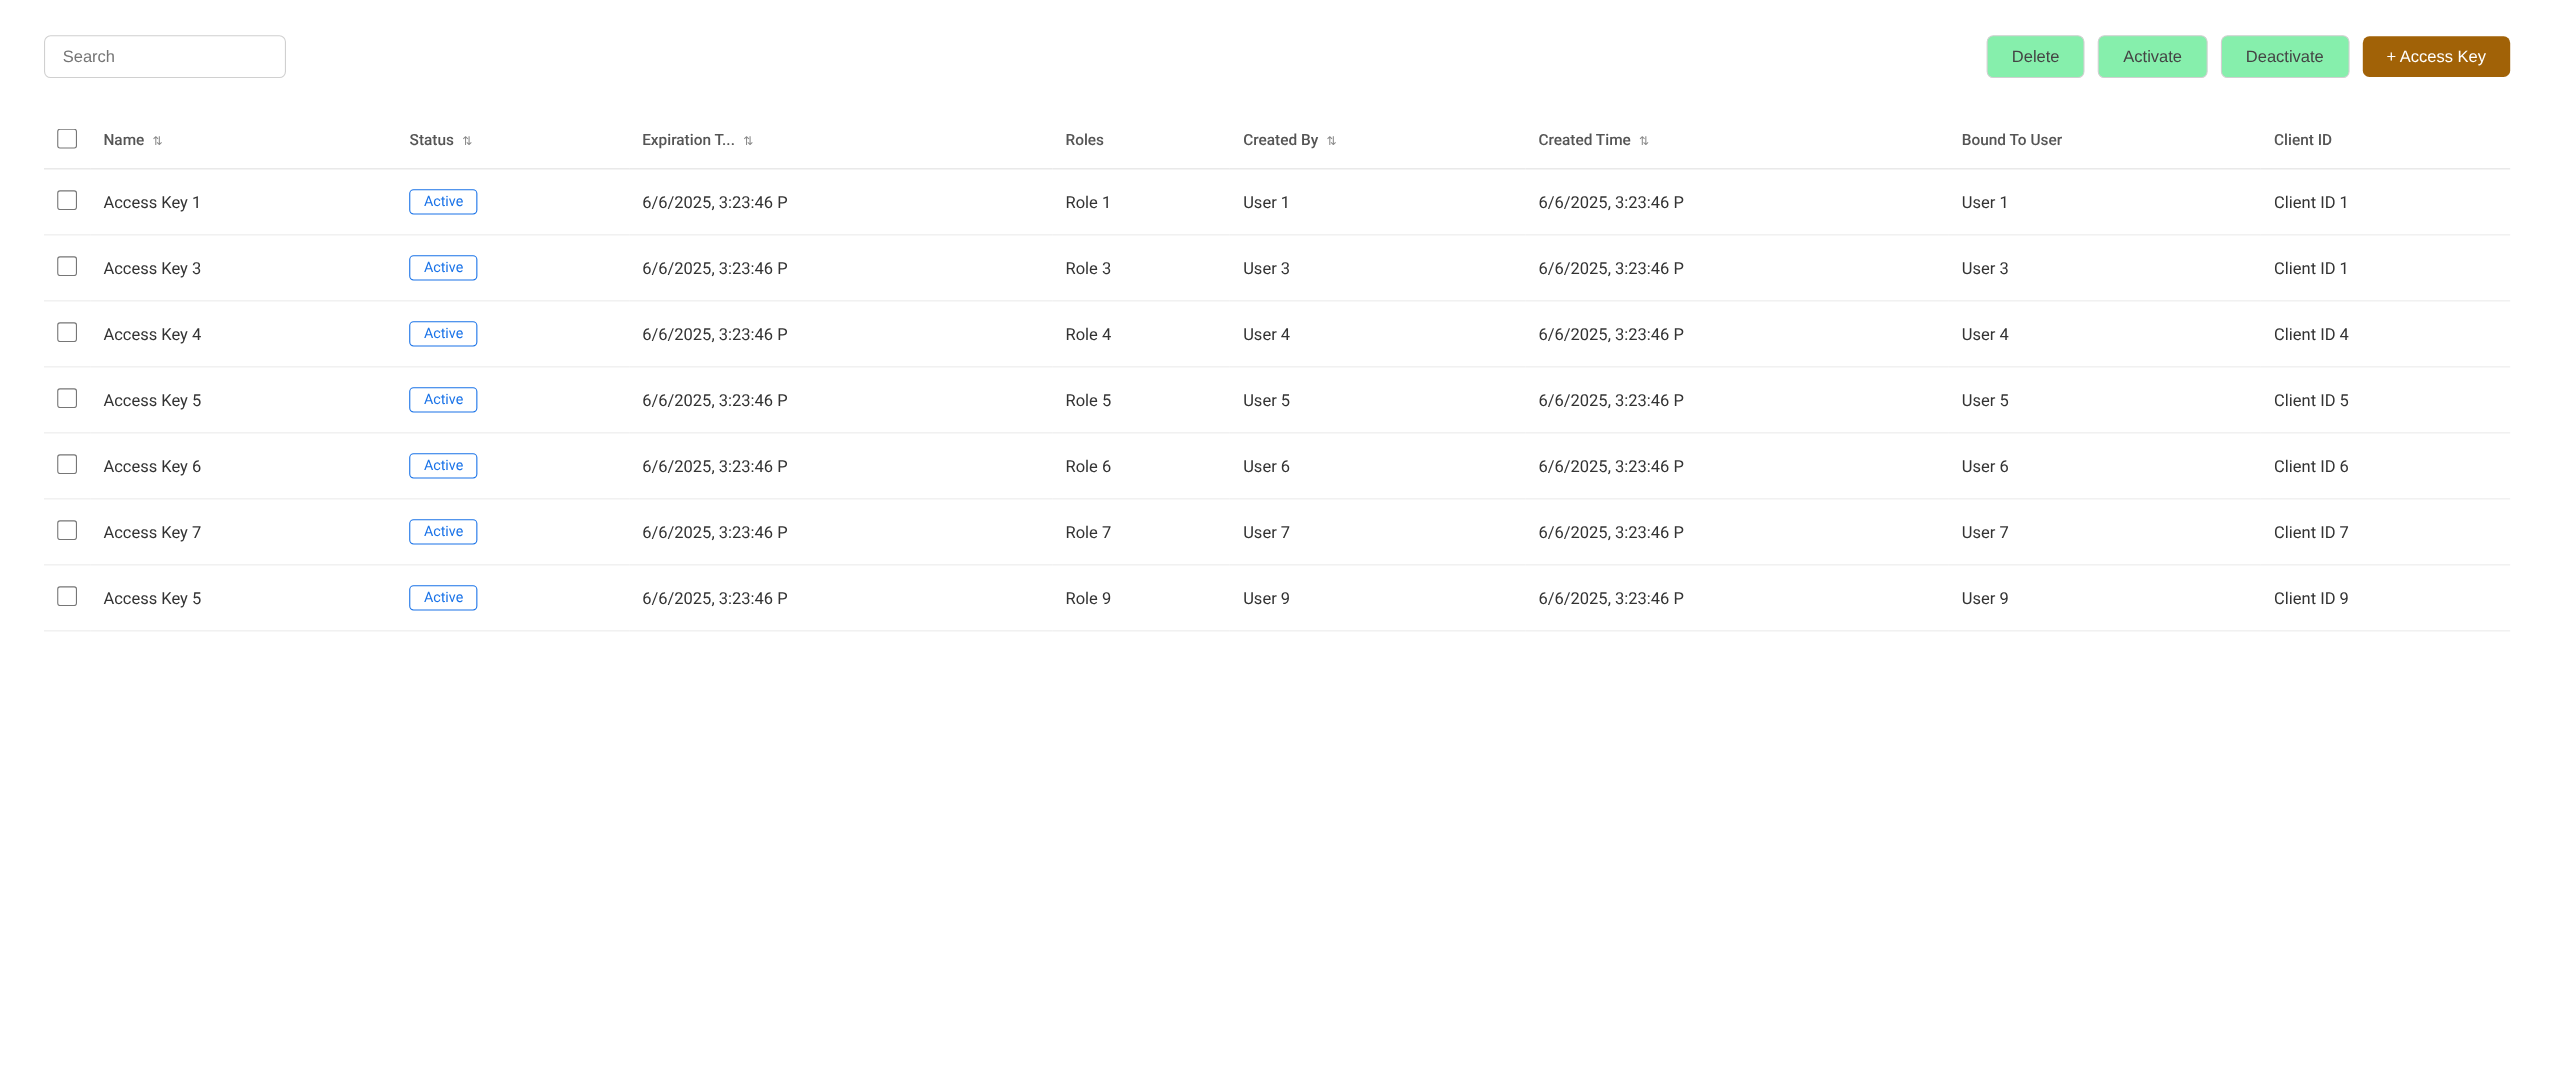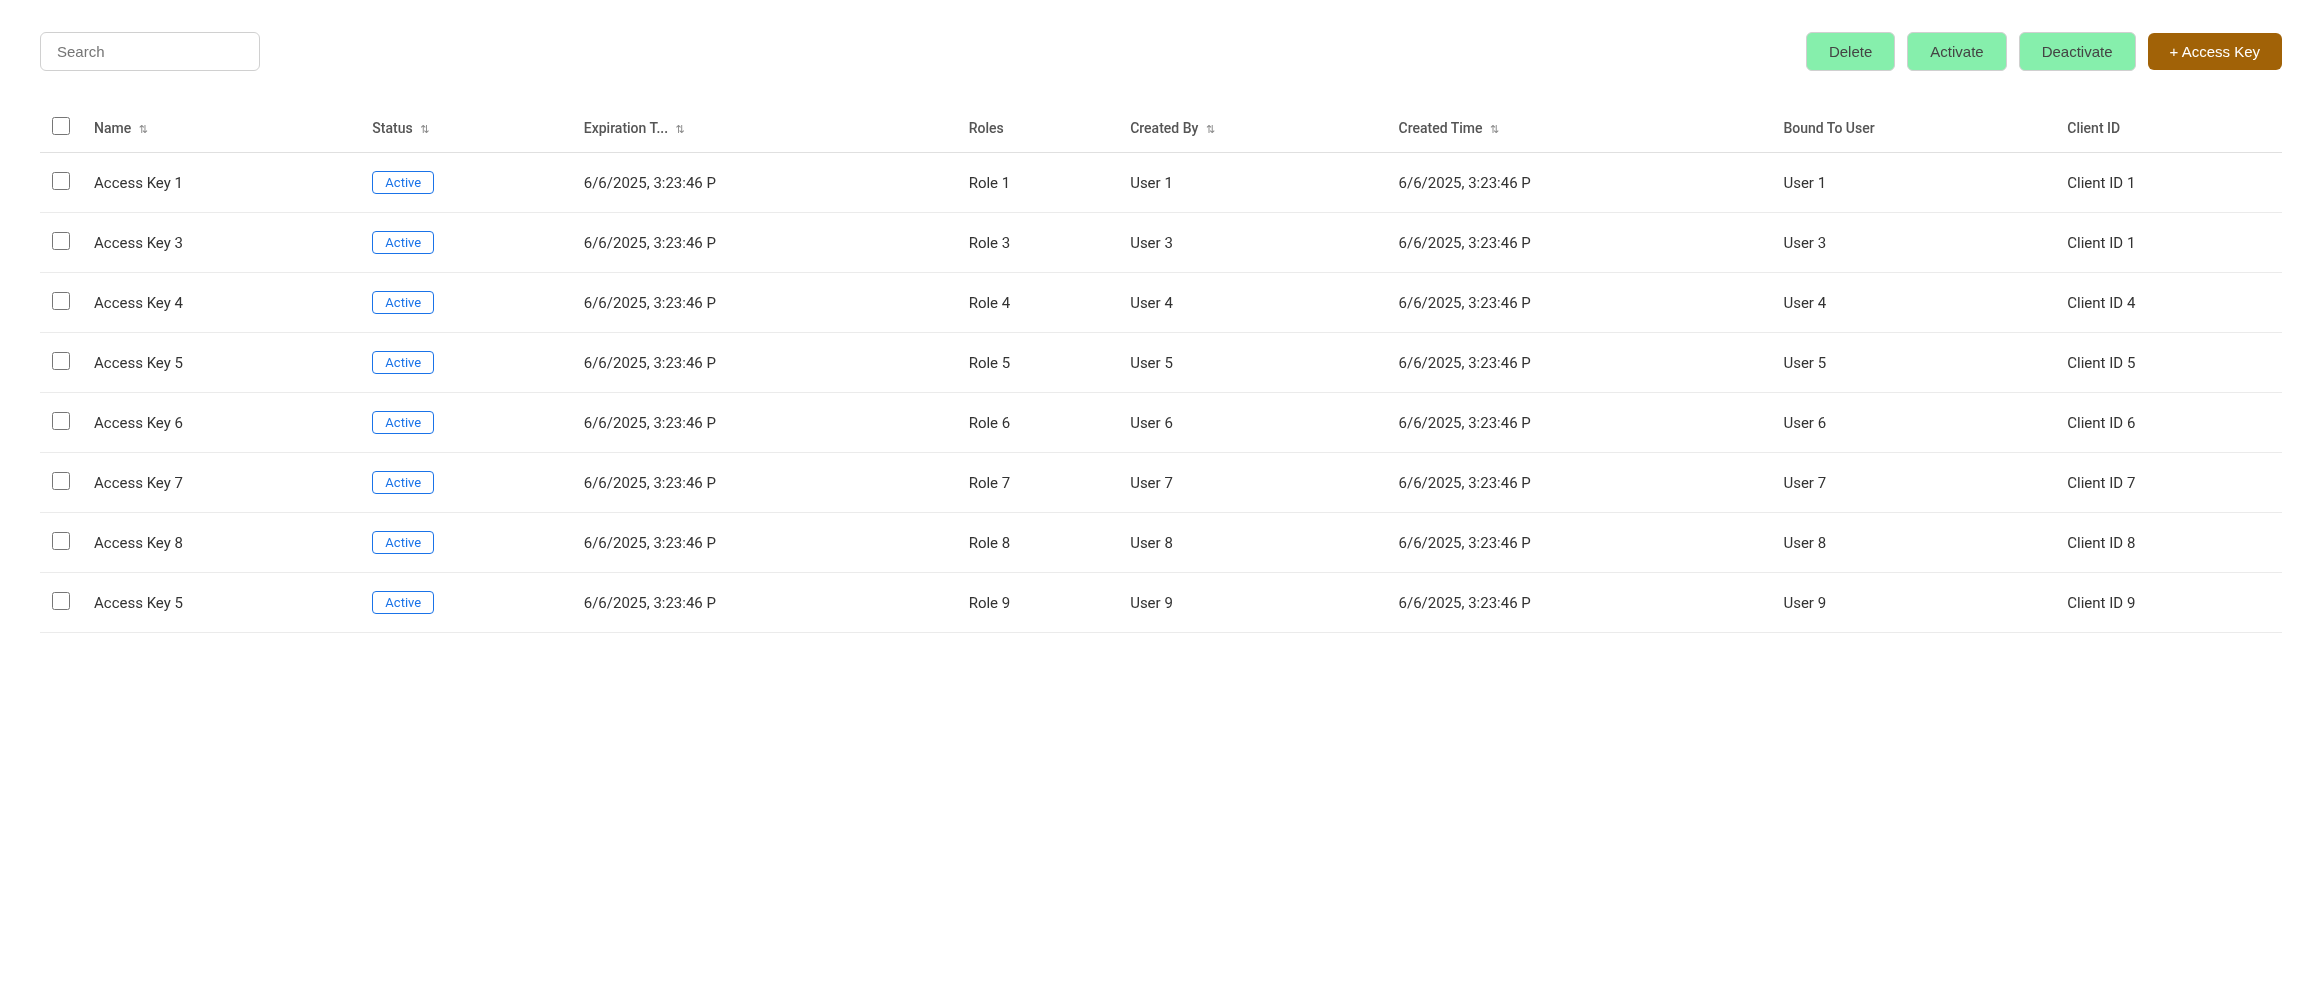--- a/index.html
+++ b/index.html
@@ -234,31 +234,20 @@
           <td><span class="status-badge">Active</span></td>
           <td>6/6/2025, 3:23:46 P</td>
           <td>Role 7</td>
           <td>User 7</td>
           <td>6/6/2025, 3:23:46 P</td>
           <td>User 7</td>
           <td>Client ID 7</td>
         </tr>
         <tr>
           <td class="checkbox-cell"><input type="checkbox" class="checkbox" style=""></td>
-          <td>Access Key 8</td>
-          <td><span class="status-badge">Active</span></td>
-          <td>6/6/2025, 3:23:46 P</td>
-          <td>Role 8</td>
-          <td>User 8</td>
-          <td>6/6/2025, 3:23:46 P</td>
-          <td>User 8</td>
-          <td>Client ID 8</td>
-        </tr>
-        <tr>
-          <td class="checkbox-cell"><input type="checkbox" class="checkbox" style=""></td>
           <td>Access Key 5</td>
           <td><span class="status-badge">Active</span></td>
           <td>6/6/2025, 3:23:46 P</td>
           <td>Role 9</td>
           <td>User 9</td>
           <td>6/6/2025, 3:23:46 P</td>
           <td>User 9</td>
           <td>Client ID 9</td>
         </tr>
       </tbody>

